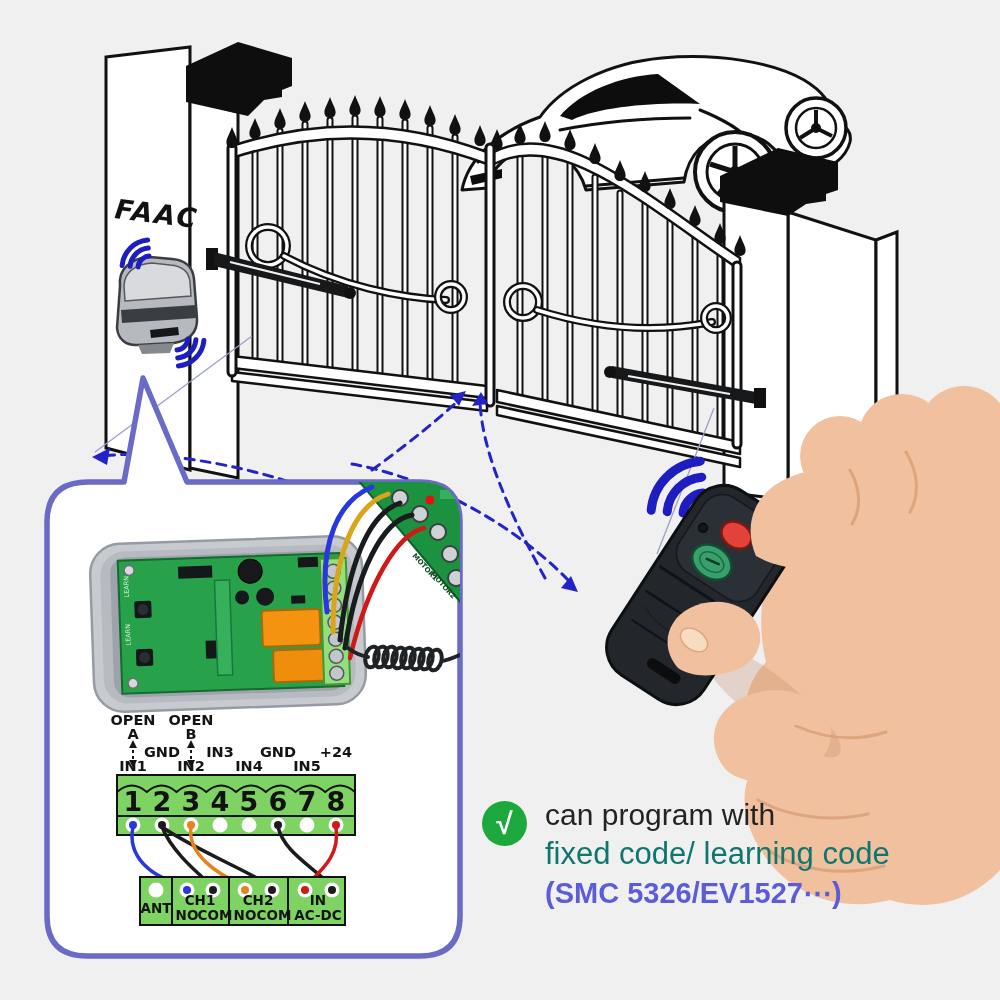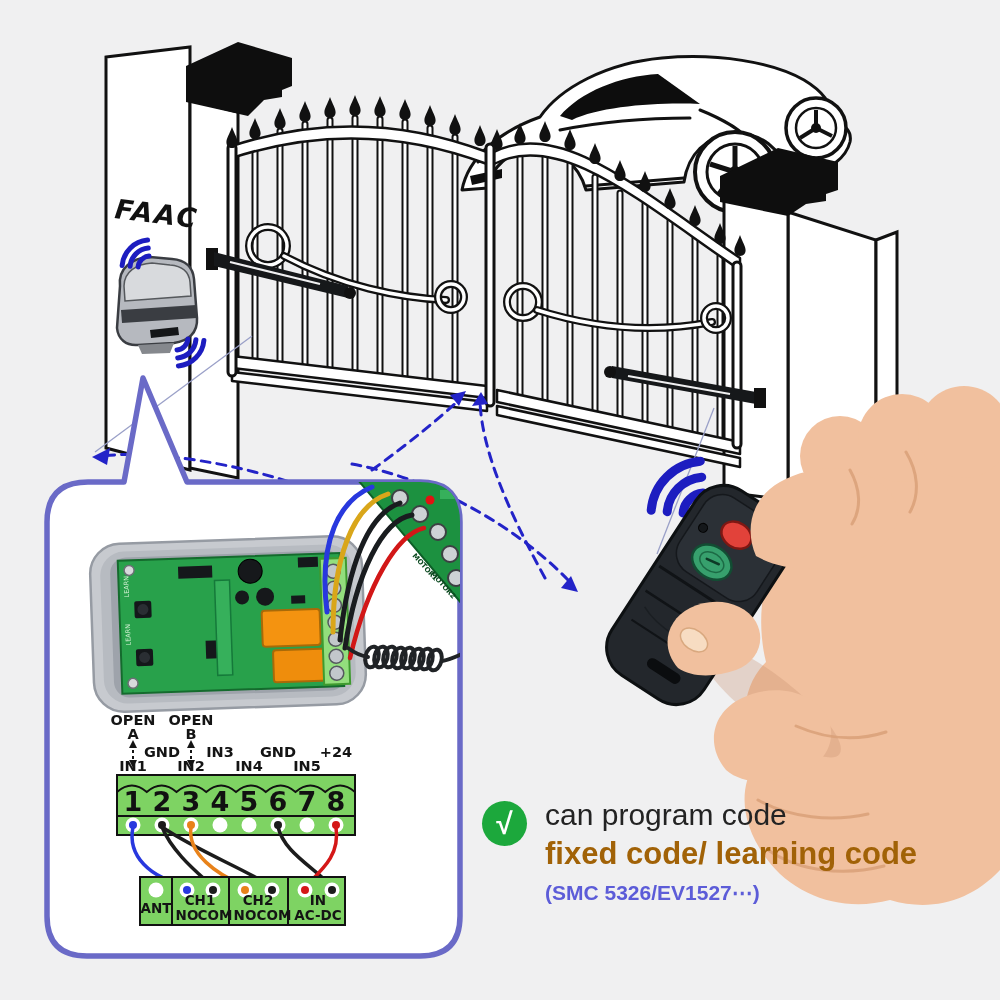--- a/index.html
+++ b/index.html
@@ -20,22 +20,22 @@
   .thin{stroke:#9aa0c8;stroke-width:1.3;}
   .dlbl{font-weight:bold;fill:#141414;font-size:14.5px;}
   .dnum{font-weight:bold;fill:#111;font-size:27px;}
   .olbl{font-weight:bold;fill:#141414;font-size:13.5px;}
   .wire{fill:none;stroke-linecap:round;stroke-width:3.5;}
   .hole{fill:#fff;}
   .skin{fill:#f1c09e;}
   .crease{fill:none;stroke:#d9a078;stroke-width:3;stroke-linecap:round;opacity:.85;}
   .caption{position:absolute;left:545px;top:796px;width:440px;}
   .cap-line1,.cap-line3{font-size:30px;color:#232323;line-height:38px;white-space:nowrap;}
-  .cap-line2{font-size:31px;font-weight:bold;color:#a16207;line-height:40px;white-space:nowrap;}
-  .cap-line4{font-size:21px;font-weight:bold;color:#5c5cd8;line-height:38px;white-space:nowrap;}
+  .cap-line2{font-size:31px;font-weight:normal;color:#0f766e;line-height:40px;white-space:nowrap;}
+  .cap-line4{font-size:29px;font-weight:bold;color:#5c5cd8;line-height:38px;white-space:nowrap;}
   .check-badge{position:absolute;left:482px;top:801px;width:45px;height:45px;border-radius:50%;
                background:#1ca83c;color:#fff;font-size:30px;font-weight:bold;
                display:flex;align-items:center;justify-content:center;}
 </style>
 </head>
 <body>
 
 <div id="stage">
 <svg width="1000" height="1000" viewBox="0 0 1000 1000">
   <defs>
@@ -449,17 +449,17 @@
     <path class="crease" d="M758,800 C790,818 832,822 868,814"></path>
     <path class="crease" d="M796,726 C828,740 858,741 886,732"></path>
     <path class="crease" d="M850,470 C860,488 862,508 852,524"></path>
     <path class="crease" d="M906,452 C918,472 920,494 910,512"></path>
   </g>
 </svg>
 
 
 <div class="check-badge">√</div>
 <div class="caption">
-  <div class="cap-line1">can program code</div>
+  <div class="cap-line1">can program with</div>
   <div class="cap-line2">fixed code/ learning code</div>
   <div class="cap-line4">(SMC 5326/EV1527⋯)</div>
 </div>
 </div>
 
 </body></html>

